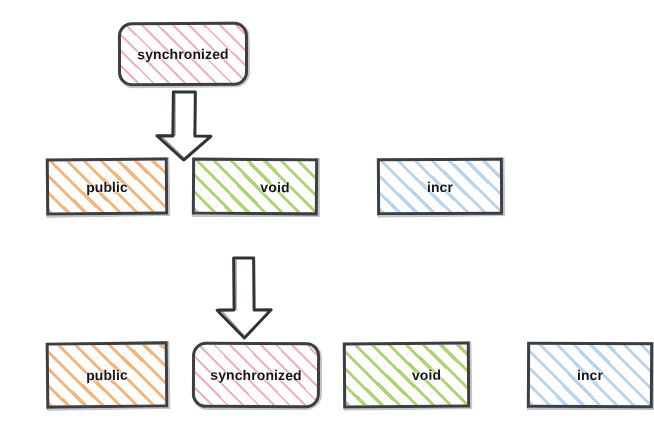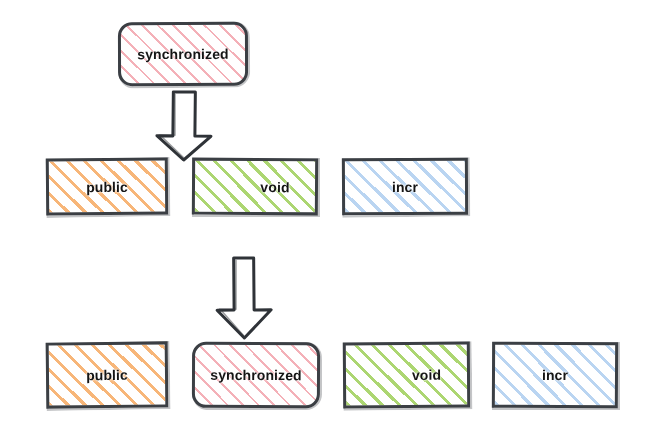--- a/index.html
+++ b/index.html
@@ -88,20 +88,21 @@
       rgba(255,255,255,0) 12px);
     padding-left: 40px;
   }
   .hatch-blue {
     background-image: repeating-linear-gradient(
       45deg,
       rgba(178,208,240,0.9) 0px,
       rgba(178,208,240,0.9) 3px,
       rgba(255,255,255,0) 3px,
       rgba(255,255,255,0) 12px);
+    margin-left: 35px;
   }
 
   .arrow {
     position: absolute;
     z-index: 2;
   }
 
   
   #node-top        { left: 118px; top: 22px;  width: 130px; height: 64px;  transform: rotate(-0.2deg); }
 

